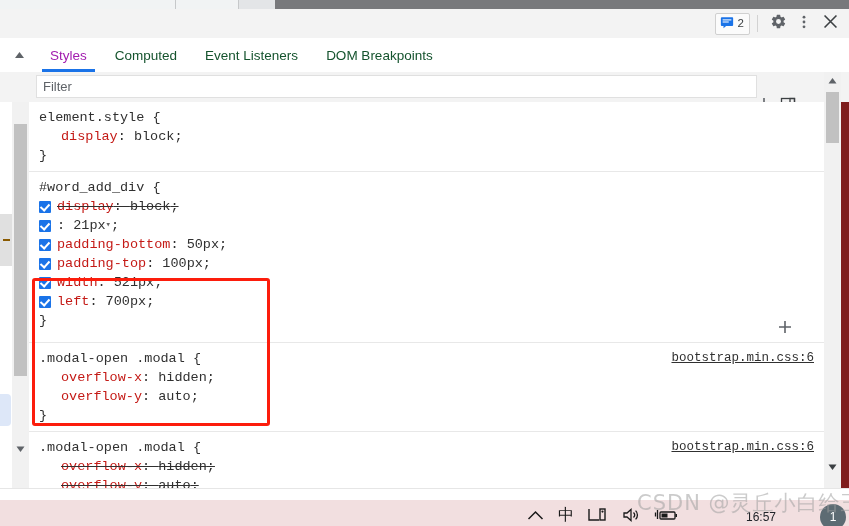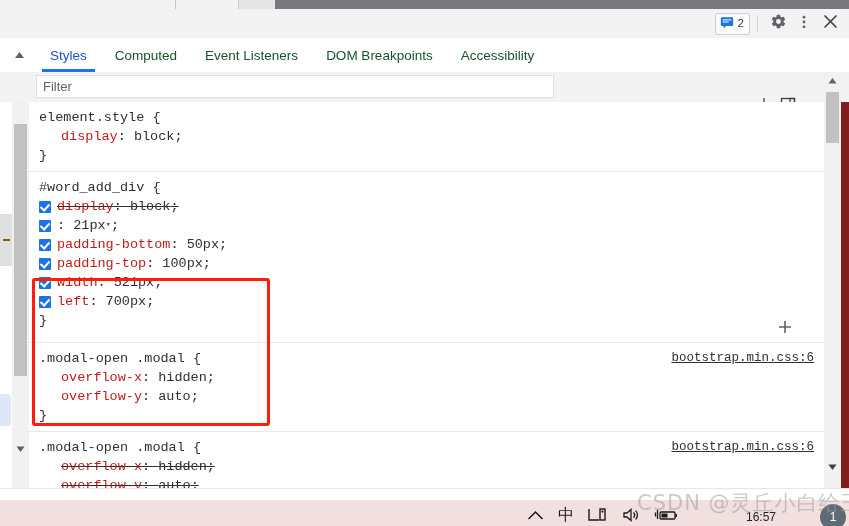--- a/index.html
+++ b/index.html
@@ -120,41 +120,41 @@
   .tab {
     display: flex;
     align-items: center;
     padding: 0 14px;
     font-size: 13.5px;
     color: #14532d;
     position: relative;
     white-space: nowrap;
     font-family: "Liberation Sans", sans-serif;
   }
-  .tab.active { color: #1d4ed8; }
+  .tab.active { color: #a21caf; }
   .tab.active::after {
     content: "";
     position: absolute;
     left: 6px; right: 6px; bottom: 0;
     height: 3px;
     background: #1a73e8;
   }
 
   
   .filter-row {
     position: absolute;
     left: 0; top: 72px;
     width: 849px; height: 30px;
     background: #f3f3f3;
     border-bottom: 1px solid #e0e0e0;
   }
   .filter-input {
     position: absolute;
     left: 36px; top: 3px;
-    width: 518px; height: 23px;
+    width: 721px; height: 23px;
     background: #ffffff;
     border: 1px solid #e0e0e0;
     box-sizing: border-box;
     display: flex;
     align-items: center;
     padding-left: 6px;
     font-size: 13px;
     color: #5f6368;
     font-family: "Liberation Sans", sans-serif;
   }
@@ -488,23 +488,20 @@
         </div>
       <div class="tab">
           <span>Computed</span>
         </div>
       <div class="tab">
           <span>Event Listeners</span>
         </div>
       <div class="tab">
           <span>DOM Breakpoints</span>
         </div>
-      <div class="tab">
-          <span>Accessibility</span>
-        </div>
     </div>
   </div>
 
   <div class="filter-row">
     <div class="filter-input">
       <span>Filter</span>
     </div>
     <div class="filter-tools">
       <span class="ft-text">:hov</span>
       <span class="ft-text">.cls</span>

